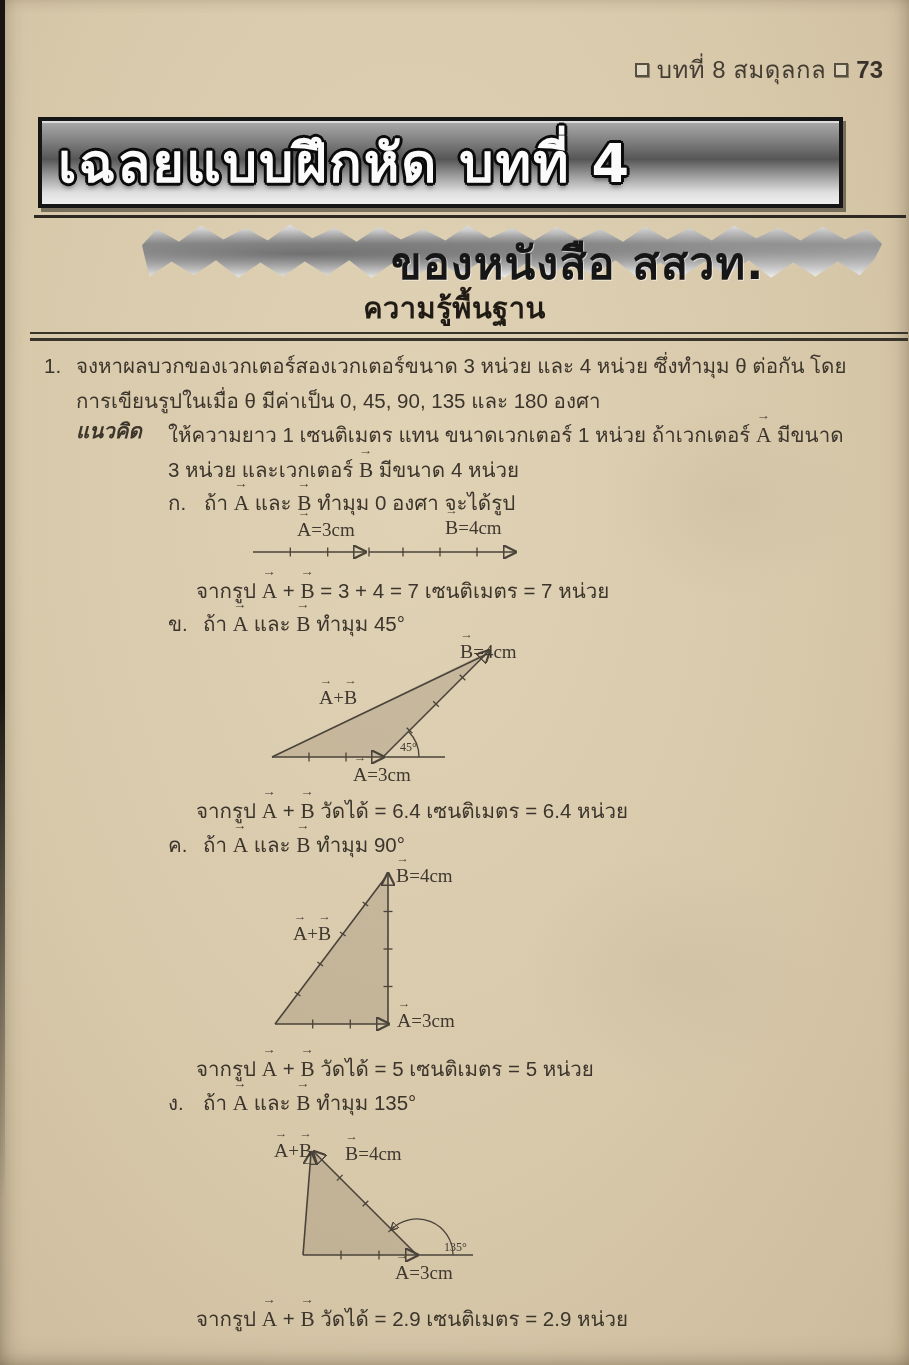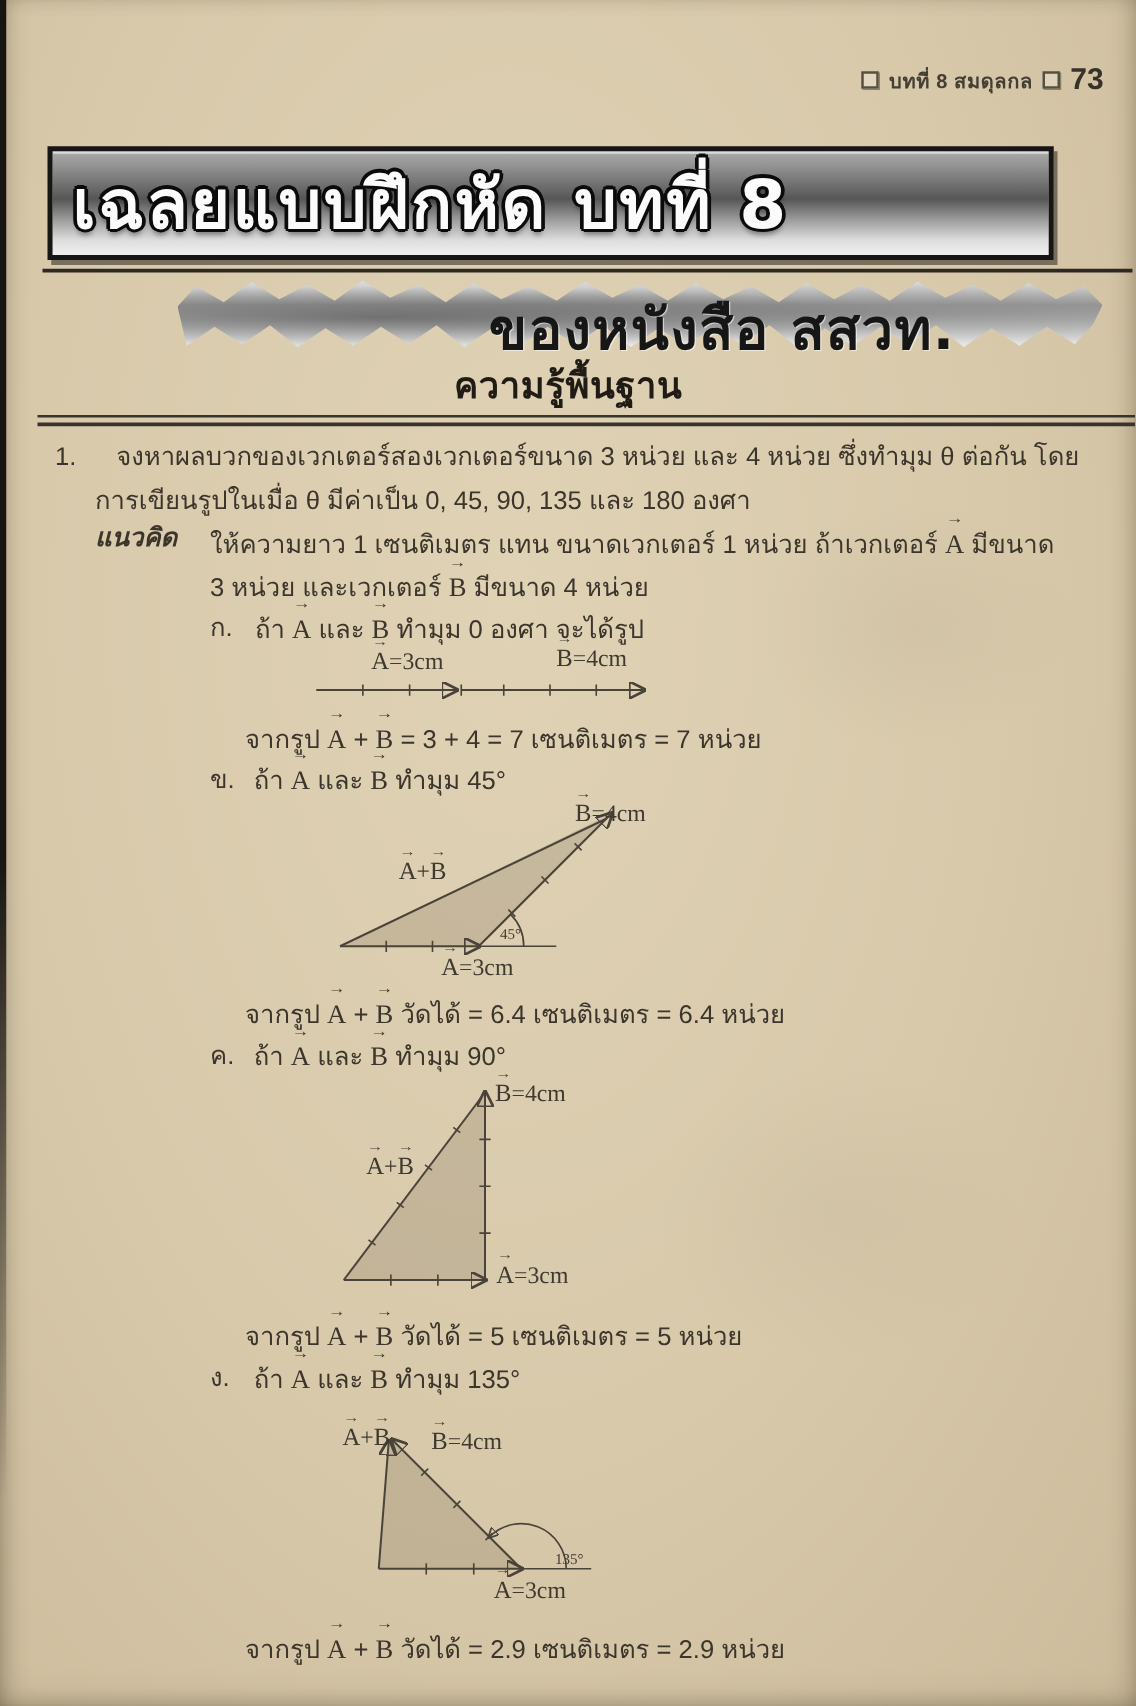--- a/index.html
+++ b/index.html
@@ -9,21 +9,21 @@
     box-shadow:inset -10px 0 22px -12px rgba(60,45,25,.40), inset 12px 0 24px -14px rgba(40,30,15,.45), inset 0 -14px 30px -18px rgba(60,45,25,.35);
     font-family:"Liberation Sans","DejaVu Sans",sans-serif;color:#3c352c;
   }
   .edge-strip{position:absolute;left:0;top:0;width:5px;height:100%;
     background:linear-gradient(180deg,#171411 0%,#171411 50%,rgba(23,20,17,0) 88%);}
   .stain{position:absolute;border-radius:50%;pointer-events:none;}
 
   
   .hdr{position:absolute;top:50px;right:26px;display:flex;align-items:center;gap:8px;}
   .sq{width:10px;height:10px;border:2px solid #55503f;background:rgba(255,255,255,.25);box-shadow:1px 1px 0 rgba(70,60,40,.5);}
-  .hdr-chapter{font-size:16px;font-weight:700;color:#453e34;letter-spacing:.5px;}
+  .hdr-chapter{font-size:24px;font-weight:400;color:#453e34;letter-spacing:.5px;}
   .hdr-page{font-size:24px;font-weight:bold;color:#39322a;margin-left:0;}
 
   
   .banner{position:absolute;left:38px;top:117px;width:797px;height:83px;
     border:4px solid #161616;
     background:linear-gradient(180deg,#ababab 0%,#8f8f8f 16%,#565656 46%,#9c9c9c 66%,#dedede 86%,#f0f0f0 100%);
     box-shadow:inset 0 2px 0 rgba(255,255,255,.6), 3px 4px 0 rgba(40,36,30,.55);}
   .banner-title{position:absolute;left:16px;top:8px;line-height:70px;font-size:54px;font-weight:bold;
     color:#fbfbfb;letter-spacing:2px;font-family:"DejaVu Sans","Liberation Sans",sans-serif;white-space:nowrap;
     text-shadow:3px 0 0 #0b0b0b,-3px 0 0 #0b0b0b,0 3px 0 #0b0b0b,0 -3px 0 #0b0b0b,
@@ -88,33 +88,33 @@
   </svg>
 
   <div class="hdr">
     <span class="sq"></span>
     <span class="hdr-chapter">บทที่ 8 สมดุลกล</span>
     <span class="sq"></span>
     <span class="hdr-page">73</span>
   </div>
 
   <div class="banner">
-    <div class="banner-title">เฉลยแบบฝึกหัด บทที่ 8</div>
+    <div class="banner-title">เฉลยแบบฝึกหัด บทที่ 4</div>
   </div>
   <div class="rule-under-banner"></div>
 
   <div class="subbanner"></div>
   <div class="subbanner-title">ของหนังสือ สสวท.</div>
 
   <div class="section-title">ความรู้พื้นฐาน</div>
   <div class="dbl-rule-a"></div>
   <div class="dbl-rule-b"></div>
 
   <div class="t-line" style="left:44px;top:351px;">1.</div>
-  <div class="t-line" style="left:76px;top:351px;margin-left:17px;">จงหาผลบวกของเวกเตอร์สองเวกเตอร์ขนาด 3 หน่วย และ 4 หน่วย ซึ่งทำมุม θ ต่อกัน โดย</div>
+  <div class="t-line" style="left:76px;top:351px;">จงหาผลบวกของเวกเตอร์สองเวกเตอร์ขนาด 3 หน่วย และ 4 หน่วย ซึ่งทำมุม θ ต่อกัน โดย</div>
   <div class="t-line" style="left:76px;top:386px;text-align:right;">การเขียนรูปในเมื่อ θ มีค่าเป็น 0, 45, 90, 135 และ 180 องศา</div>
 
   <div class="t-line bold" style="left:76px;top:416px;font-style:italic;">แนวคิด</div>
   <div class="t-line" style="left:168px;top:420px;">ให้ความยาว 1 เซนติเมตร แทน ขนาดเวกเตอร์ 1 หน่วย ถ้าเวกเตอร์ <span class="vec"><span class="arr">→</span><span class="vl">A</span></span> มีขนาด</div>
   <div class="t-line" style="left:168px;top:455px;">3 หน่วย และเวกเตอร์ <span class="vec"><span class="arr">→</span><span class="vl">B</span></span> มีขนาด 4 หน่วย</div>
 
   <div class="t-line" style="left:168px;top:488px;">ก.</div>
   <div class="t-line" style="left:204px;top:488px;">ถ้า <span class="vec"><span class="arr">→</span><span class="vl">A</span></span> และ <span class="vec"><span class="arr">→</span><span class="vl">B</span></span> ทำมุม 0 องศา จะได้รูป</div>
 
   <svg class="fig" style="left:243px;top:514px;" width="292" height="50" viewBox="0 0 292 50">

